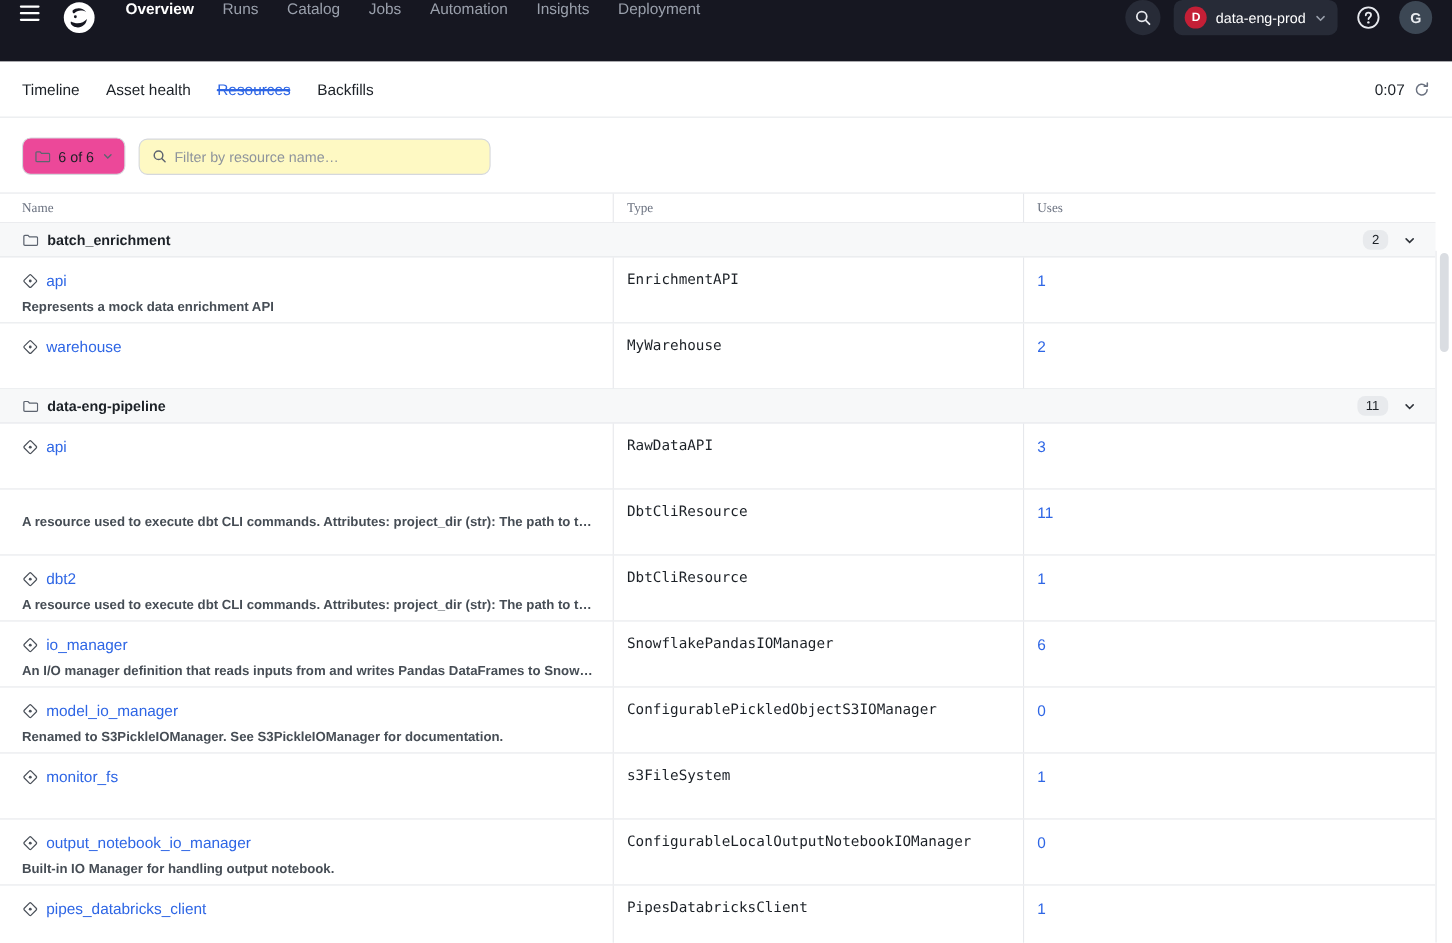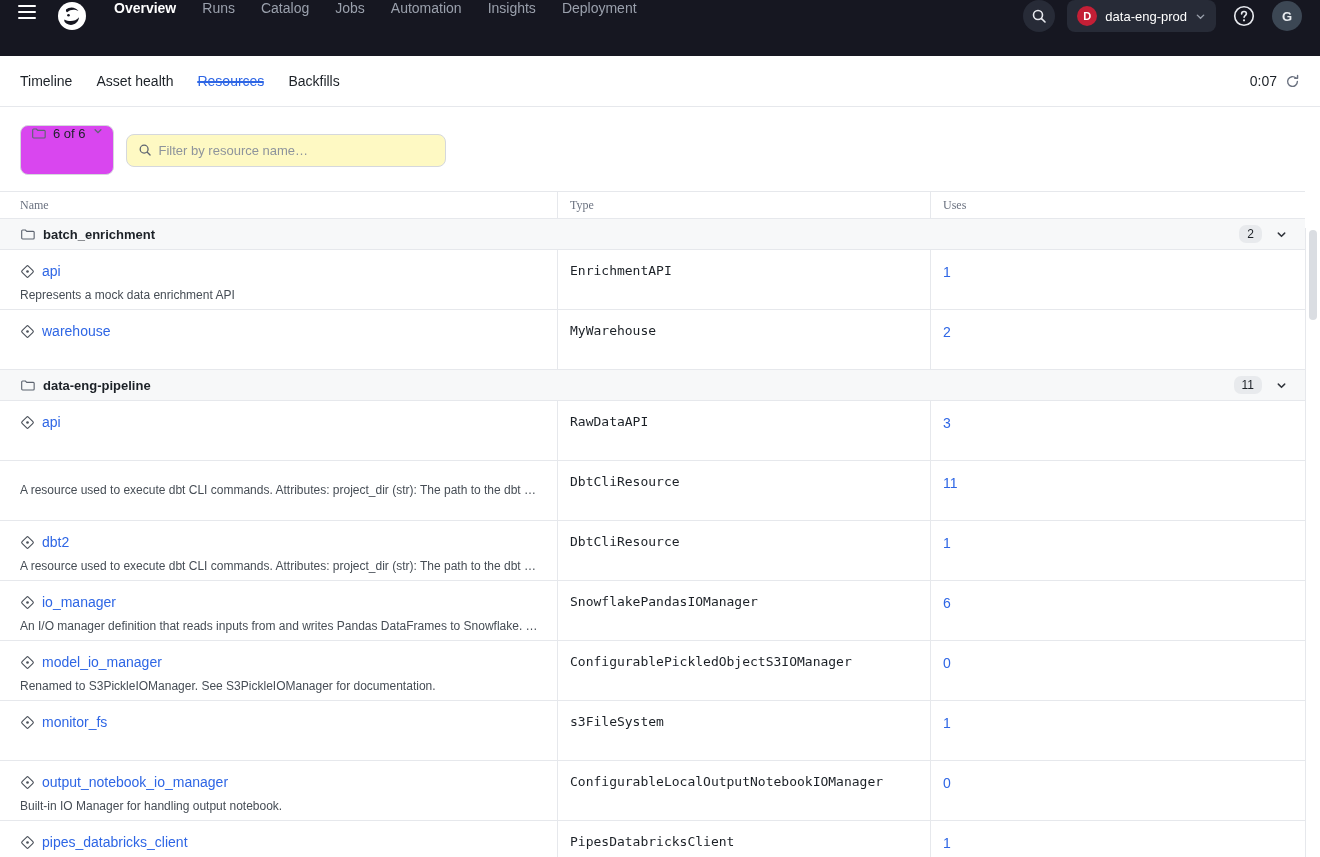--- a/index.html
+++ b/index.html
@@ -71,22 +71,22 @@
   .tab.active::after {
     content: ""; position: absolute; left: 0; right: 0; bottom: 8px;
     height: 2px; background: var(--accent, #2e66e5); border-radius: 1px;
   }
   .tabbar-right { margin-left: auto; display: flex; align-items: center; gap: 8px; color: var(--text-primary, #1c2127); font-size: 14px; }
   .refresh-btn { background: none; border: none; color: #6b7280; cursor: pointer; display: flex; align-items: center; }
 
   
   .filterbar { display: flex; align-items: center; gap: 12px; padding: 18px 20px 16px 20px; }
   .count-btn {
-    height: 50px; display: flex; align-items: flex-start; gap: 7px;
-    border: 1px solid #d5d8dd; border-radius: 8px; background: #d946ef;
+    height: 34px; display: flex; align-items: center; gap: 7px;
+    border: 1px solid #d5d8dd; border-radius: 8px; background: #ec4899;
     padding: 0 10px; font-size: 13px; color: var(--text-primary, #1c2127); cursor: pointer;
     font-family: inherit;
   }
   .search-box {
     height: 33px; width: 320px; display: flex; align-items: center; gap: 7px;
     border: 1px solid #d5d8dd; border-radius: 8px; background: #fef9c3; padding: 0 11px;
   }
   .search-box input {
     border: none; outline: none; flex: 1; font-size: 13px; font-family: inherit;
     color: var(--text-primary, #1c2127); background: transparent;
@@ -132,21 +132,21 @@
 
   .row { height: 60px; border-bottom: 1px solid var(--border, #e6e8ec); }
   .cell { padding-top: 13px; }
   .cell + .cell { border-left: 1px solid var(--border, #e6e8ec); }
   .name-cell { padding-left: 20px; padding-right: 16px; }
   .name-line { display: flex; align-items: center; gap: 7px; }
   .res-icon { color: #4b515a; display: flex; align-items: center; }
   .res-link { color: var(--accent, #2e66e5); font-size: 14px; text-decoration: none; cursor: pointer; }
   .res-desc {
     margin-top: 9px; font-size: 12px; color: var(--desc-text, #464d55);
-    white-space: nowrap; overflow: hidden; text-overflow: ellipsis;
+    white-space: nowrap; overflow: hidden; text-overflow: ellipsis; font-weight: bold;
   }
   .res-desc:empty { display: none; }
   .type-cell {
     padding-left: 12px;
     font-family: "DejaVu Sans Mono", monospace;
     font-size: 13px; color: var(--text-primary, #1c2127);
   }
   .uses-cell { padding-left: 12px; }
   .uses-link { color: var(--accent, #2e66e5); font-size: 14px; text-decoration: none; cursor: pointer; }
 

